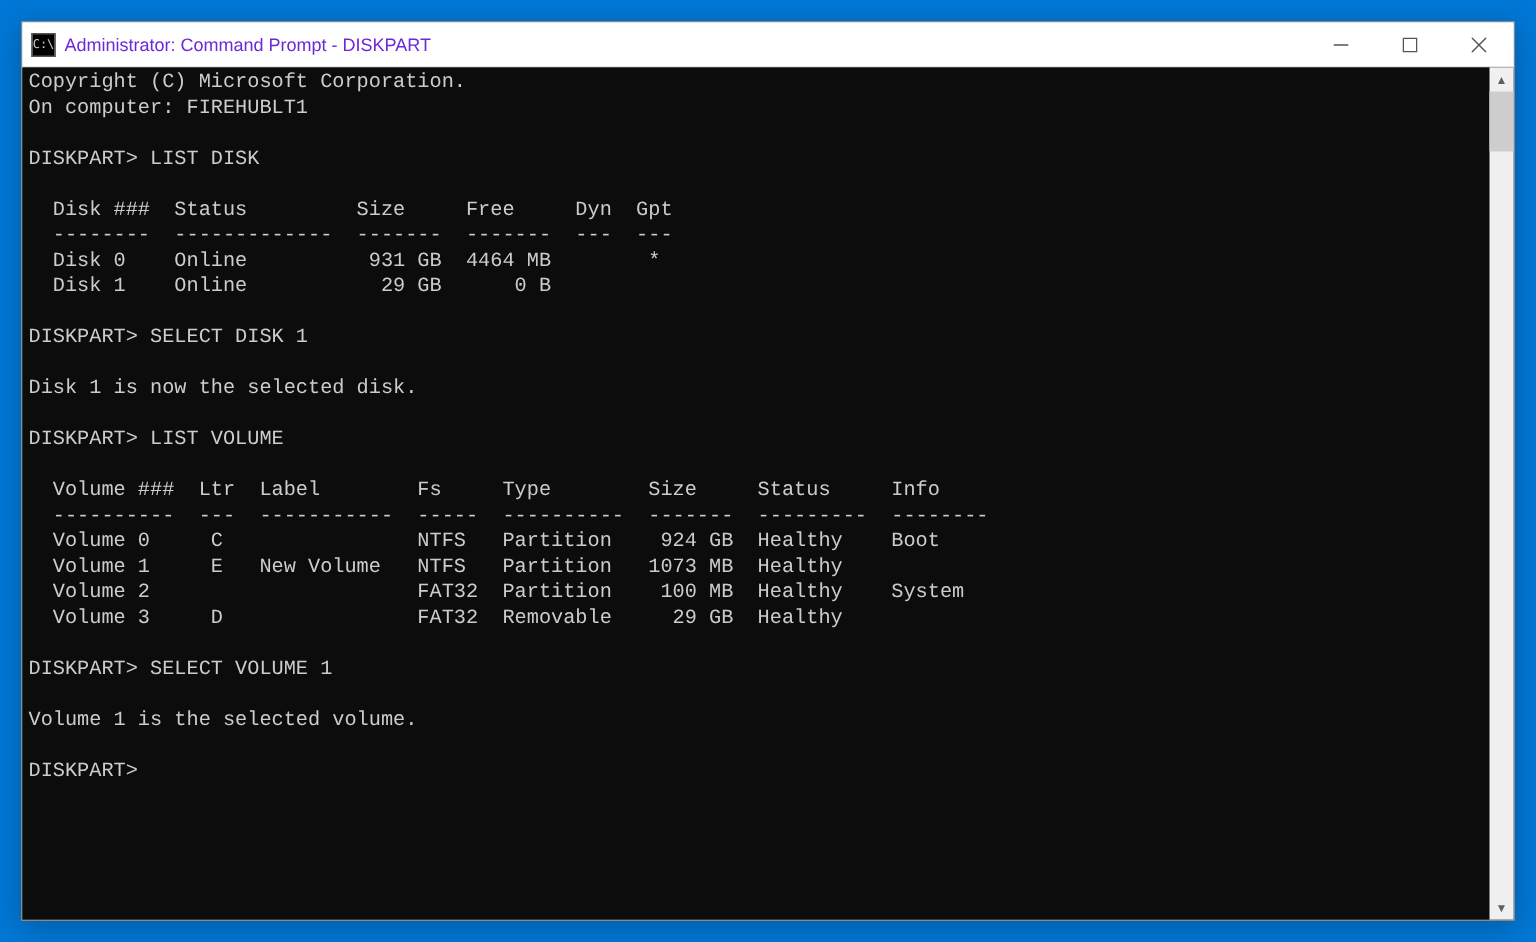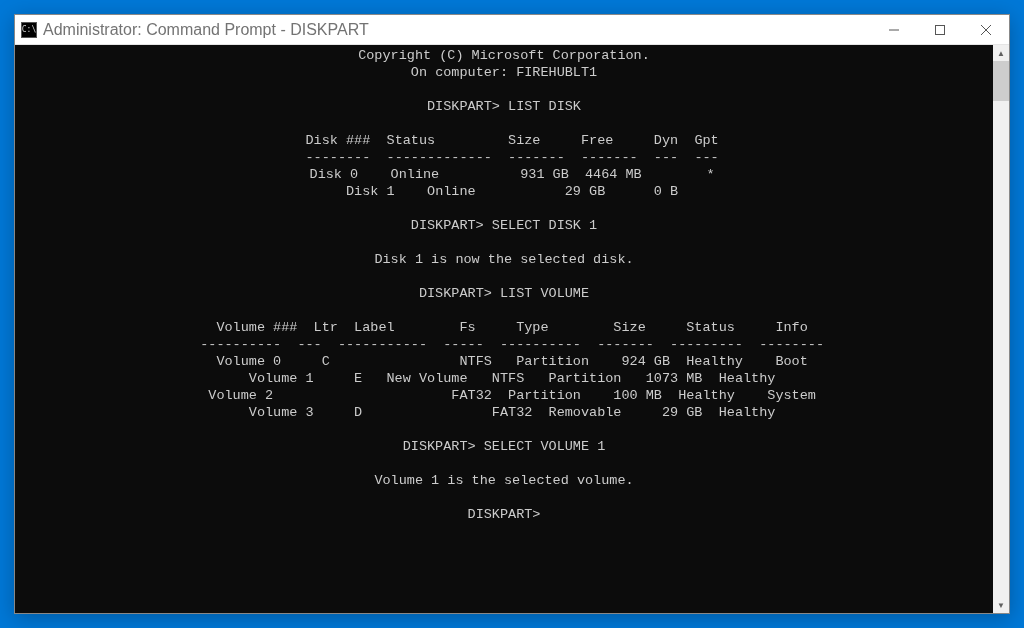--- a/index.html
+++ b/index.html
@@ -38,22 +38,22 @@
       background: #000;
       border: 1px solid #555;
       display: flex;
       align-items: center;
       justify-content: center;
       font-size: 8px;
       color: #ccc;
       font-family: monospace;
     }
     .titlebar-text {
-      font-size: 16px;
-      color: #737373;
+      font-size: 12px;
+      color: #6d28d9;
       flex: 1;
     }
     .win-controls {
       display: flex;
       height: 100%;
     }
     .win-btn {
       width: 46px;
       height: 30px;
       display: flex;
@@ -61,21 +61,20 @@
       justify-content: center;
       color: #555;
       font-size: 10px;
     }
     .win-btn svg { width: 10px; height: 10px; stroke: #555; stroke-width: 1; fill: none; }
     .terminal-wrap {
       flex: 1;
       display: flex;
       background: #0c0c0c;
       position: relative;
-      text-align: center;
     }
     .terminal {
       flex: 1;
       background: #0c0c0c;
       color: #cccccc;
       font-family: Consolas, "Courier New", monospace;
       font-size: 13.5px;
       line-height: 17px;
       padding: 2px 4px;
       white-space: pre;

